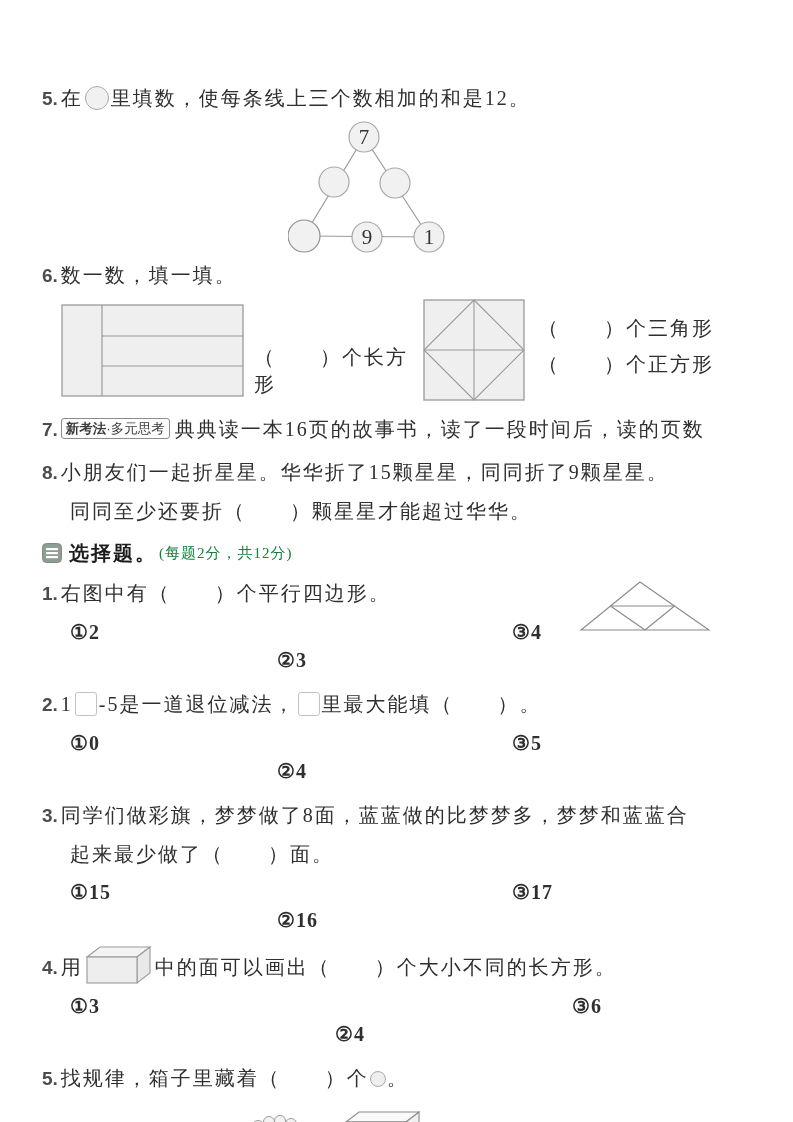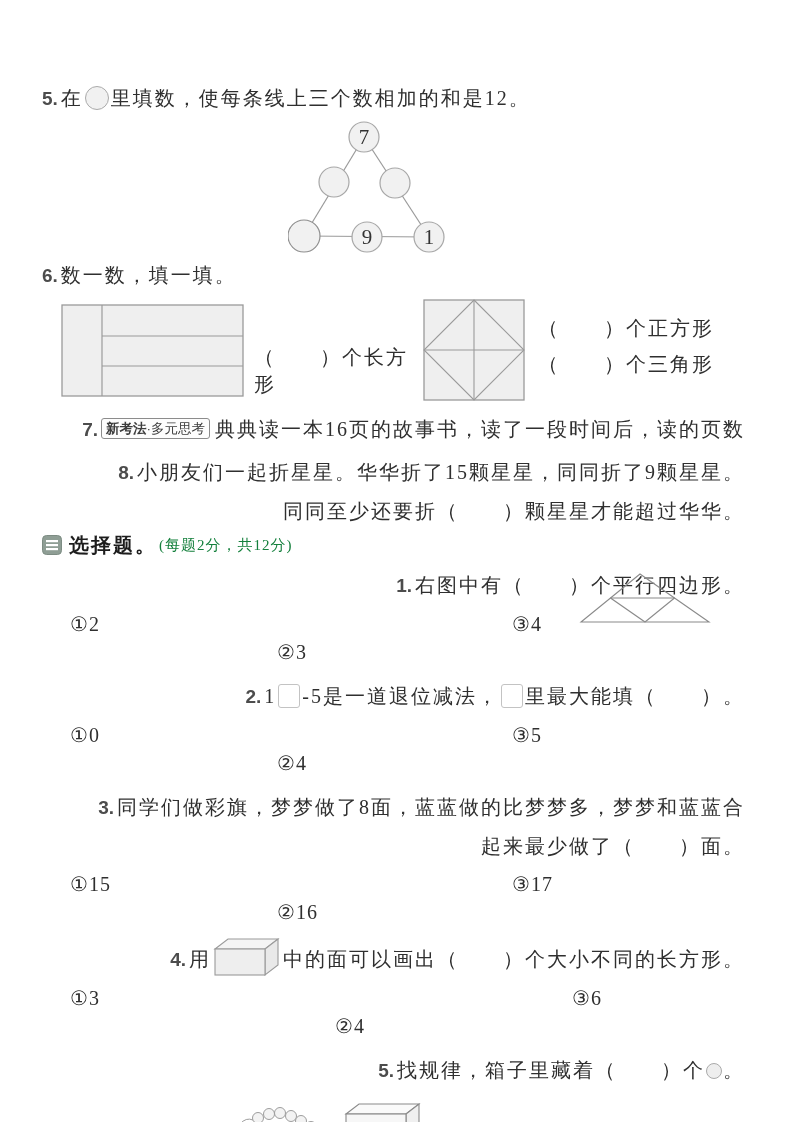--- a/index.html
+++ b/index.html
@@ -5,21 +5,21 @@
   * { margin:0; padding:0; box-sizing:border-box; }
   html,body { width:793px; height:1122px; background:#ffffff; }
   body { font-family:"Liberation Serif","DejaVu Serif",serif; color:#2f2f2f; position:relative; overflow:hidden; }
   .sheet { position:absolute; inset:0; padding:82px 48px 0 42px; }
 
   .qline { font-size:20px; line-height:32px; letter-spacing:2px; white-space:nowrap; }
   .cont  { padding-left:28px; }
   .qnum { font-family:"Liberation Sans","DejaVu Sans",sans-serif; font-weight:bold;
           color:#4c4c4c; font-size:19px; letter-spacing:0; margin-right:3px; }
 
-  .line38 { line-height:38px;text-align:right; }
+  .line38 { line-height:38px; }
 
   
   .circle-inline { display:inline-block; width:24px; height:24px; border-radius:50%;
     background:#f1f1f1; border:1px solid #aaa; vertical-align:-5px; margin:0 2px; }
   .circle-small { display:inline-block; width:16px; height:16px; border-radius:50%;
     background:#eee; border:1px solid #aaa; vertical-align:-2px; margin:0 1px; }
   .blank-box { display:inline-block; width:22px; height:24px; border:1px solid #c3c3c3;
     border-radius:3px; background:#fff; vertical-align:-5px; margin:0 2px; }
   .badge { display:inline-block; border:1px solid #8c8c8c; border-radius:3px;
     font-size:13.5px; line-height:19px; padding:0 4px; letter-spacing:0;
@@ -32,28 +32,28 @@
 
   
   .q6-row { display:flex; margin-top:4px; height:114px; }
   .q6-rect { margin:8px 0 0 19px; }
   .q6-rect-label { font-size:20px; letter-spacing:2px; margin:48px 0 0 10px; width:168px; }
   .q6-sq { margin:2px 0 0 0; }
   .q6-sq-labels { margin:14px 0 0 12px; font-size:20px; letter-spacing:2px; }
   .q6-sq-labels div { line-height:36px; }
 
   
-  .section-head { display:flex; align-items:center; height:30px; }
+  .section-head { display:flex; align-items:center; margin-top:8px; height:30px; }
   .section-title { font-family:"Liberation Sans","DejaVu Sans",sans-serif; font-weight:bold;
     font-size:20px; letter-spacing:2px; color:#1d1d1d; margin-left:7px; }
   .section-sub { font-size:15px; letter-spacing:1px; color:#15803d; margin-left:2px; }
 
   
   .choice { position:relative; margin-top:6px; }
-  .opts { display:flex; padding-left:28px; font-size:20px; letter-spacing:1px; line-height:38px; }
+  .opts { display:flex; padding-left:28px; font-size:20px; letter-spacing:1px; line-height:38px;font-weight:bold; }
   .opts .o1 { width:207px; } .opts .o2 { width:235px;margin-top:28px; } .opts .o3 { flex:1; }
   .opts-wide .o1 { width:265px; } .opts-wide .o2 { width:237px; }
   .c1-fig { position:absolute; right:34px; top:6px; }
   .cuboid-inline { vertical-align:-11px; margin:0 2px; }
 
   .beads-wrap { margin:2px 0 0 192px; height:70px; }
 
   svg { display:block; }
   svg text { font-family:"Liberation Serif","DejaVu Serif",serif; }
 </style>
@@ -105,22 +105,22 @@
         <line x1="41" y1="62" x2="182" y2="62" stroke="#9a9a9a" stroke-width="1.2"></line>
       </svg>
       <div class="q6-rect-label">（　　）个长方形</div>
       <svg class="q6-sq" width="104" height="104" viewBox="0 0 104 104">
         <rect x="2" y="2" width="100" height="100" fill="#efefef" stroke="#9a9a9a" stroke-width="1.3"></rect>
         <polygon points="52,2 102,52 52,102 2,52" fill="none" stroke="#9a9a9a" stroke-width="1.1"></polygon>
         <line x1="52" y1="2" x2="52" y2="102" stroke="#9a9a9a" stroke-width="1.1"></line>
         <line x1="2" y1="52" x2="102" y2="52" stroke="#9a9a9a" stroke-width="1.1"></line>
       </svg>
       <div class="q6-sq-labels">
+        <div>（　　）个三角形</div>
         <div>（　　）个正方形</div>
-        <div>（　　）个三角形</div>
       </div>
     </div>
   </div>
 
   <div>
     <div class="qline line38">
       <span class="qnum">7.</span><span class="badge"><b>新考法</b><span>·多元思考</span></span><span>典典读一本16页的故事书，读了一段时间后，读的页数</span>
     </div>
   </div>
 

